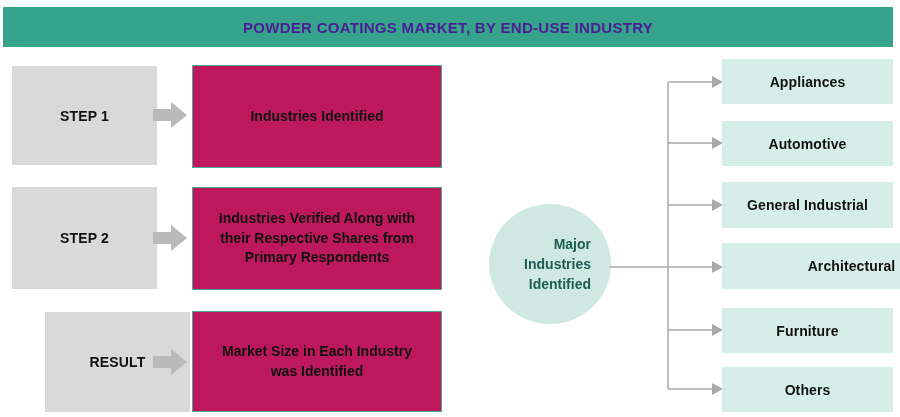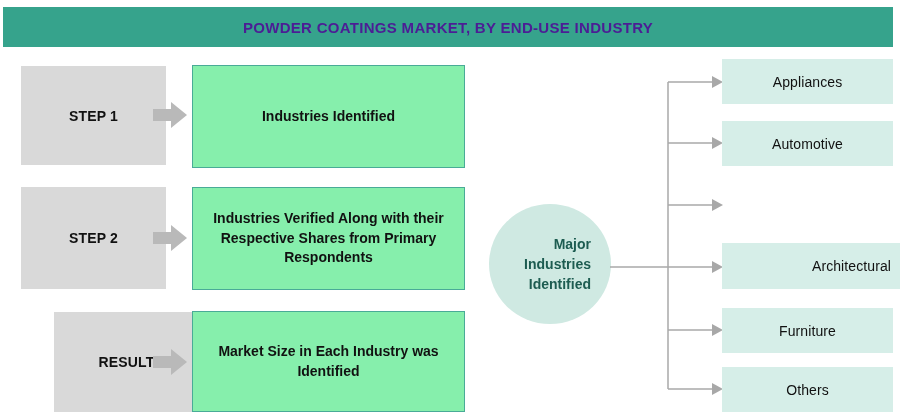--- a/index.html
+++ b/index.html
@@ -25,41 +25,41 @@
     justify-content: center;
   }
   .banner span {
     color: #4c1d95;
     font-size: 15px;
     font-weight: bold;
     letter-spacing: 0.3px;
   }
   .step-box {
     position: absolute;
-    left: 21px;
+    left: 12px;
     width: 145px;
     background: #d9d9d9;
     display: flex;
     align-items: center;
     justify-content: center;
     color: #111111;
     font-size: 14px;
     font-weight: 600;
     letter-spacing: 0.2px;
   }
   .block-arrow {
     position: absolute;
     width: 34px;
     height: 26px;
   }
   .desc-box {
     position: absolute;
     left: 192px;
-    width: 273px;
-    background: #86efac;
+    width: 250px;
+    background: #be185d;
     border: 1px solid #49ab97;
     display: flex;
     align-items: center;
     justify-content: center;
     text-align: center;
     color: #111111;
     font-size: 14px;
     font-weight: bold;
     line-height: 1.4;
     padding: 16px 18px;
@@ -93,21 +93,21 @@
     position: absolute;
     left: 722px;
     width: 171px;
     height: 45px;
     background: #d6eee8;
     display: flex;
     align-items: center;
     justify-content: center;
     color: #111111;
     font-size: 14px;
-    font-weight: normal;
+    font-weight: bold;
     letter-spacing: 0.1px;
   }
 </style>
 </head>
 <body>
 
 <div class="canvas">
 
   <div class="banner">
     <span>POWDER COATINGS MARKET, BY END-USE INDUSTRY</span>
@@ -167,20 +167,23 @@
     <polygon points="112,274 112,286 123,280" fill="#a8a8a8"></polygon>
     <polygon points="112,333 112,345 123,339" fill="#a8a8a8"></polygon>
   </svg>
 
   <div class="industry-box" style="top:59px;">
     <span>Appliances</span>
   </div>
   <div class="industry-box" style="top:121px;">
     <span>Automotive</span>
   </div>
+  <div class="industry-box" style="top:182px; height:46px;">
+    <span>General Industrial</span>
+  </div>
   <div class="industry-box" style="top:243px; height:46px;padding-left:44px;">
     <span>Architectural</span>
   </div>
   <div class="industry-box" style="top:308px;">
     <span>Furniture</span>
   </div>
   <div class="industry-box" style="top:367px;">
     <span>Others</span>
   </div>
 

